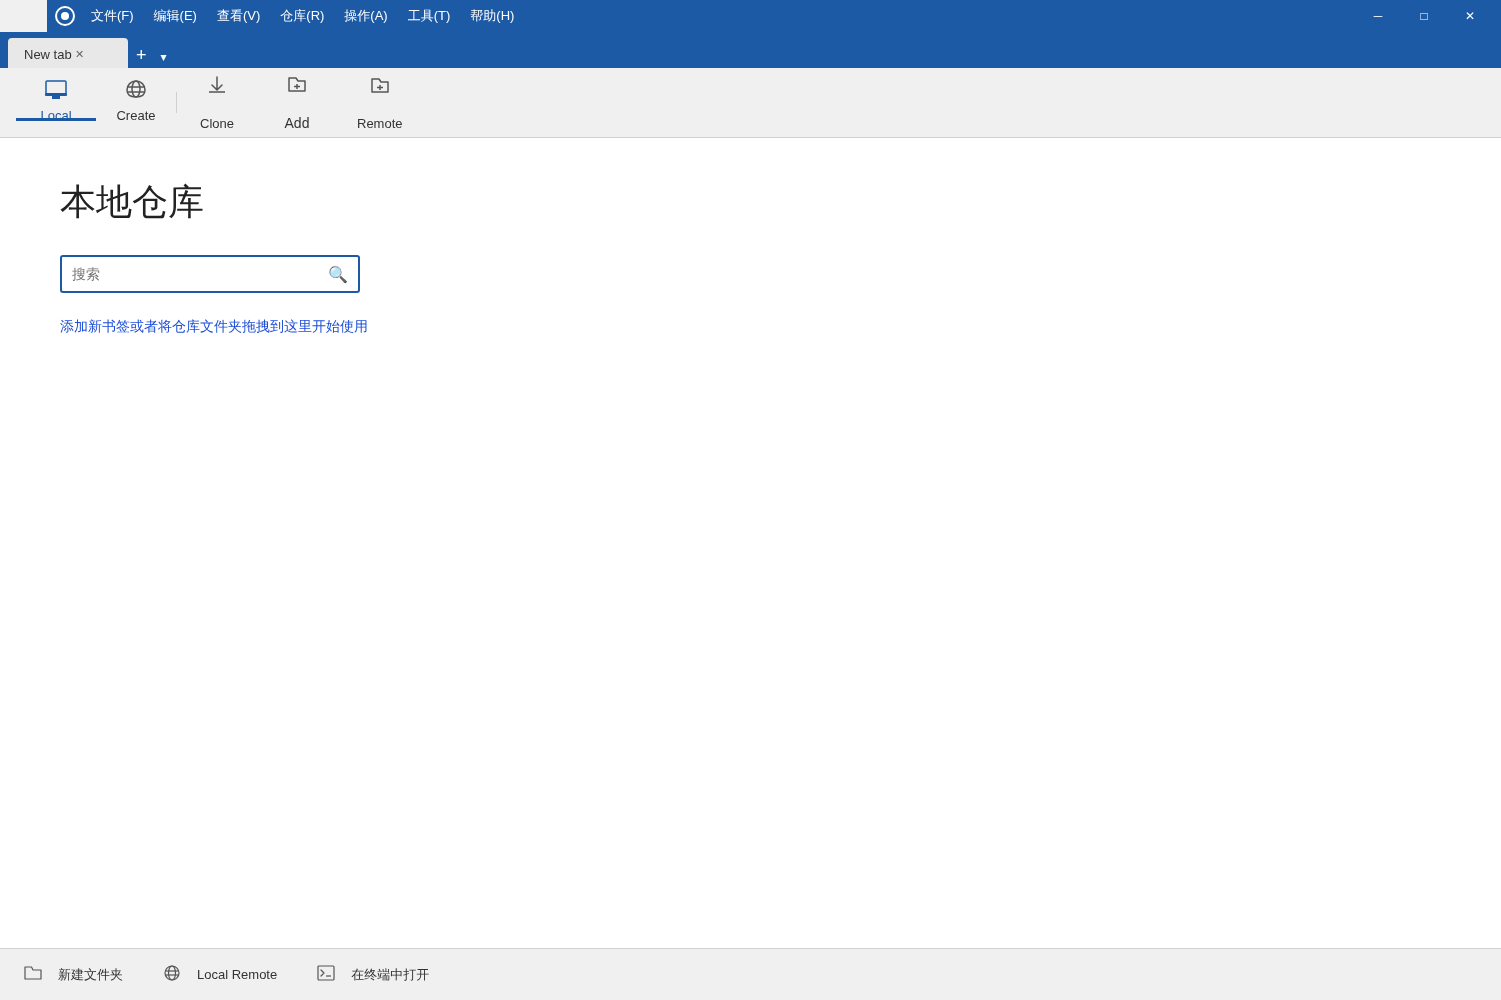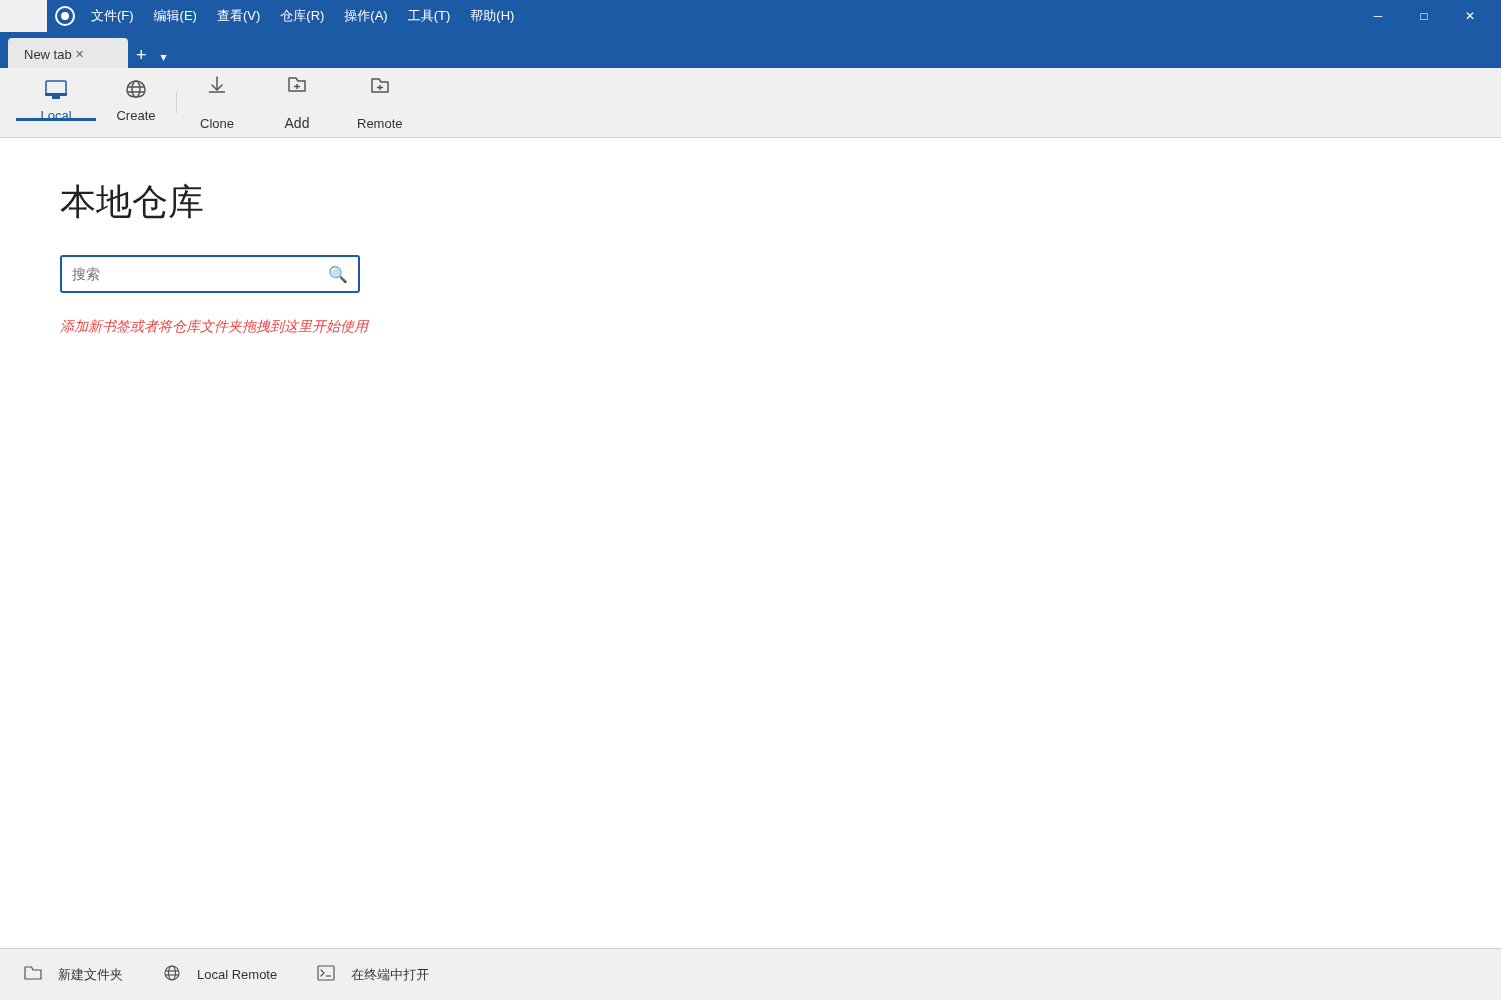--- a/index.html
+++ b/index.html
@@ -185,25 +185,24 @@
       color: #333;
       background: transparent;
     }
     .search-icon-btn {
       padding: 0 10px;
       color: #666;
       font-size: 16px;
       cursor: pointer;
     }
     .hint-link {
-      color: #ef4444;
+      color: #1d4ed8;
       font-size: 14px;
       cursor: pointer;
       text-decoration: none;
-      font-style: italic;
     }
 
     
     .statusbar {
       height: 52px;
       background: #f0f0f0;
       border-top: 1px solid #d0d0d0;
       display: flex;
       align-items: center;
       padding: 0 16px;

